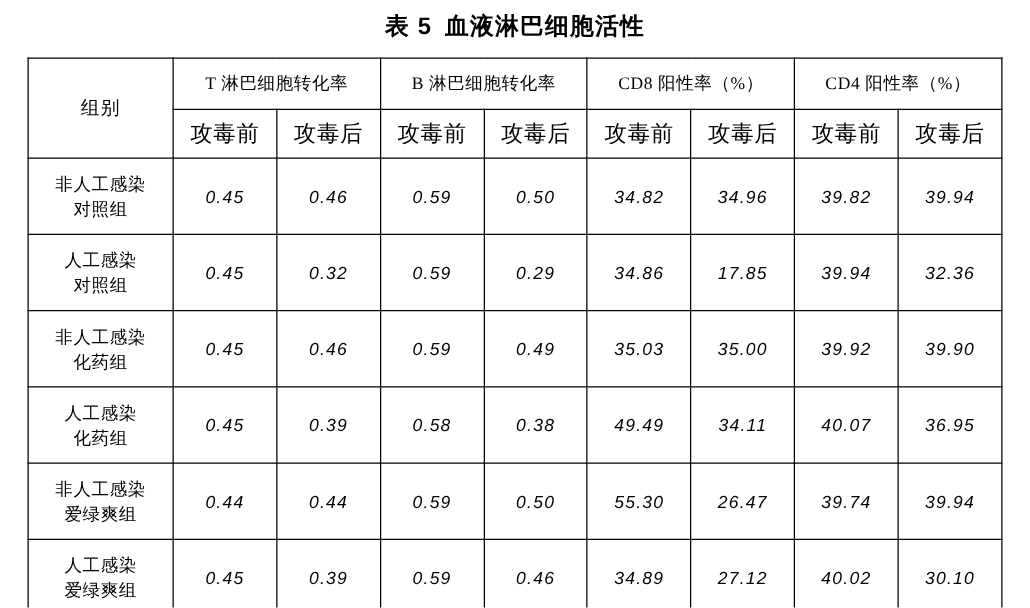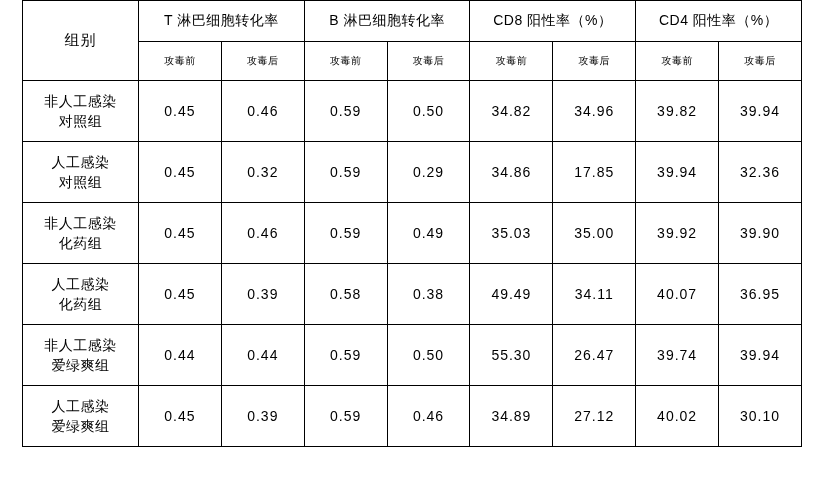--- a/index.html
+++ b/index.html
@@ -42,30 +42,30 @@
     table-layout: fixed;
   }
   table.data td, table.data th {
     border: 1px solid #000000;
     text-align: center;
     vertical-align: middle;
     font-weight: normal;
     padding: 2px 2px;
   }
   .hdr-group {
-    font-family: Liberation Sans, sans-serif;
+    font-family: Liberation Serif, serif;
     font-weight: bold;
     font-size: 14px;
     height: 36px;
     letter-spacing: 0.5px;
   }
   .hdr-sub {
     font-family: Liberation Mono, monospace;
     font-weight: bold;
-    font-size: 10px;
+    font-size: 18px;
     height: 34px;
     letter-spacing: 0.5px;
   }
   .hdr-group-label {
     font-family: Liberation Mono, monospace;
     font-weight: bold;
     font-size: 15px;
     letter-spacing: 1px;
     margin-top: 13px;
   }
@@ -74,30 +74,35 @@
     font-size: 14px;
     line-height: 20px;
     letter-spacing: 0.5px;
     height: 56px;
   }
   td.num {
     font-family: "Liberation Sans", "DejaVu Sans", sans-serif;
     font-size: 14px;
     letter-spacing: 1px;
     height: 56px;
+    font-style: italic;
   }
   col.c-group { width: 112px; }
   col.c-val  { width: 80px; }
   .rowlabel .l1, .rowlabel .l2 { display: block; }
 </style>
 </head>
 <body>
 
 <div class="page">
 
+  <div class="title">
+    <span class="num">表 5</span>
+    <span>血液淋巴细胞活性</span>
+  </div>
 
   <div class="table-wrap">
     <table class="data">
       <colgroup>
         <col class="c-group">
         <col class="c-val">
           <col class="c-val">
         <col class="c-val">
           <col class="c-val">
         <col class="c-val">

